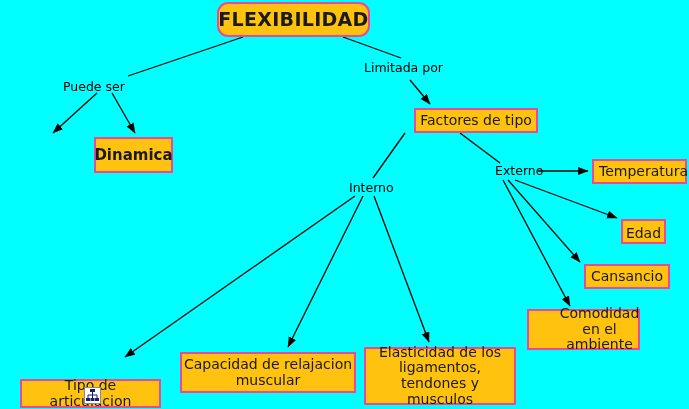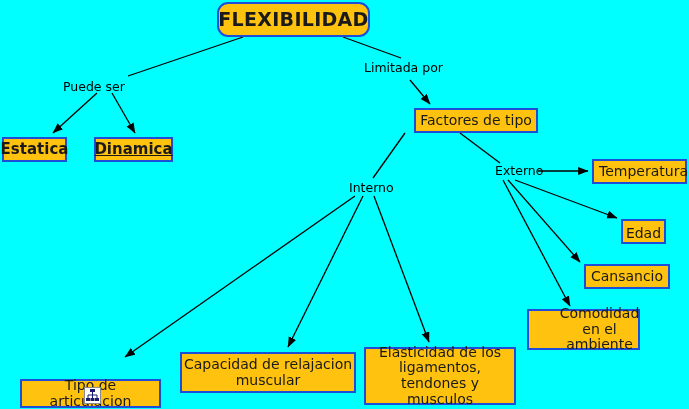--- a/index.html
+++ b/index.html
@@ -23,21 +23,21 @@
     position: absolute;
     left: 0;
     top: 0;
     width: 689px;
     height: 409px;
   }
   .node {
     position: absolute;
     box-sizing: border-box;
     background: #ffc20e;
-    border: 2px solid #1d4ed8;
+    border: 2px solid #ec4899;
     color: #1a1a1a;
     display: flex;
     align-items: center;
     justify-content: center;
     text-align: center;
     line-height: 1.12;
     font-size: 14px;
     z-index: 5;
   }
   .node-root {
@@ -121,25 +121,22 @@
   <div class="linklabel" style="left:364px; top:60px;">
     <span>Limitada por</span>
   </div>
   <div class="linklabel" style="left:349px; top:180px;">
     <span>Interno</span>
   </div>
   <div class="linklabel" style="left:495px; top:163px;">
     <span>Externo</span>
   </div>
 
-  <div class="node node-bold" style="left:2px; top:137px; width:65px; height:25px;">
-    <span>Estatica</span>
-  </div>
 
-  <div class="node node-bold" style="left:94px; top:137px; width:79px; height:25px;text-decoration:underline;">
+  <div class="node node-bold" style="left:94px; top:137px; width:79px; height:36px;">
     <span>Dinamica</span>
   </div>
 
   <div class="node" style="left:373px; top:108px; width:124px; height:25px;margin-left:41px;">
     <span>Factores de tipo</span>
   </div>
 
   <div class="node" style="left:592px; top:159px; width:95px; height:25px;padding-left:8px;">
     <span>Temperatura</span>
   </div>

